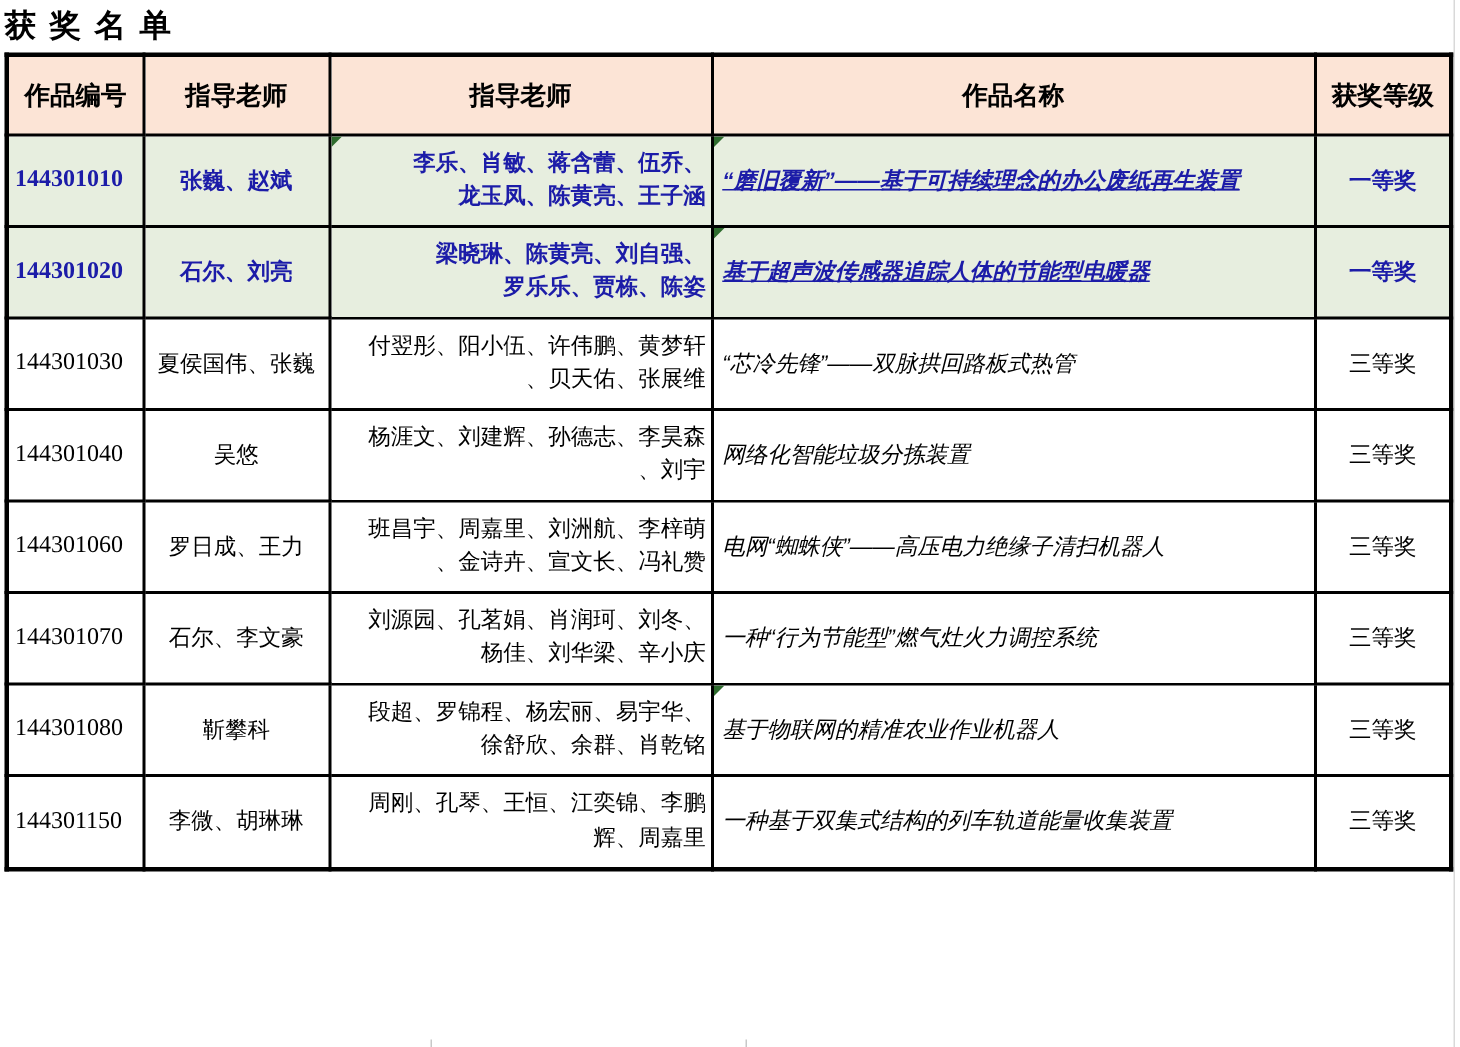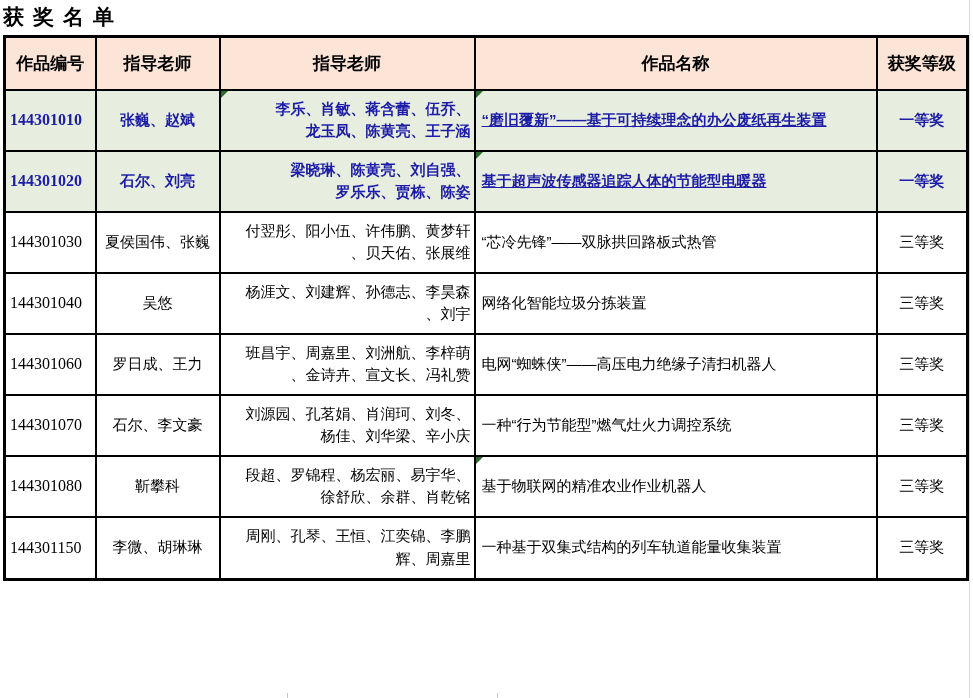--- a/index.html
+++ b/index.html
@@ -14,21 +14,21 @@
   thead tr{height:53px;}
   thead th{background:var(--header-bg,#FCE4D6);font-size:17px;font-weight:bold;text-align:center;}
   tbody tr{height:61px;border-radius:18px;}
   tbody tr:last-child{height:63px;}
   tbody td{font-size:15px;background:#ffffff;}
   tr.highlight td{background:var(--highlight-bg,#E7EEDF);color:var(--highlight-text,#1C1CA8);font-weight:bold;}
   td.c-id{font-family:"Liberation Serif","DejaVu Serif",serif;font-size:16px;padding-left:4px;text-align:left;}
   td.c-advisor{text-align:center;padding:15px 2px;}
   td.c-members{text-align:right;padding:2px 3px;position:relative;}
   td.c-members .cell-text{white-space:pre-line;line-height:1.5;display:inline-block;}
-  td.c-work{text-align:left;padding-left:6px;padding-right:16px;position:relative;}
+  td.c-work{text-align:left;padding-left:6px;padding-right:16px;position:relative;font-style:italic;}
   td.c-award{text-align:center;}
   .u{text-decoration:underline;}
   .corner{position:absolute;top:0;left:0;width:0;height:0;
           border-top:7px solid var(--triangle,#2E6B2E);border-right:7px solid transparent;}
   
   .grid-v-right{position:absolute;left:969px;top:0;width:1px;height:698px;background:#d9d9d9;}
   .grid-tick-1{position:absolute;left:287px;top:693px;width:1px;height:5px;background:#c8c8c8;}
   .grid-tick-2{position:absolute;left:497px;top:693px;width:1px;height:5px;background:#c8c8c8;}
 </style>
 </head>

